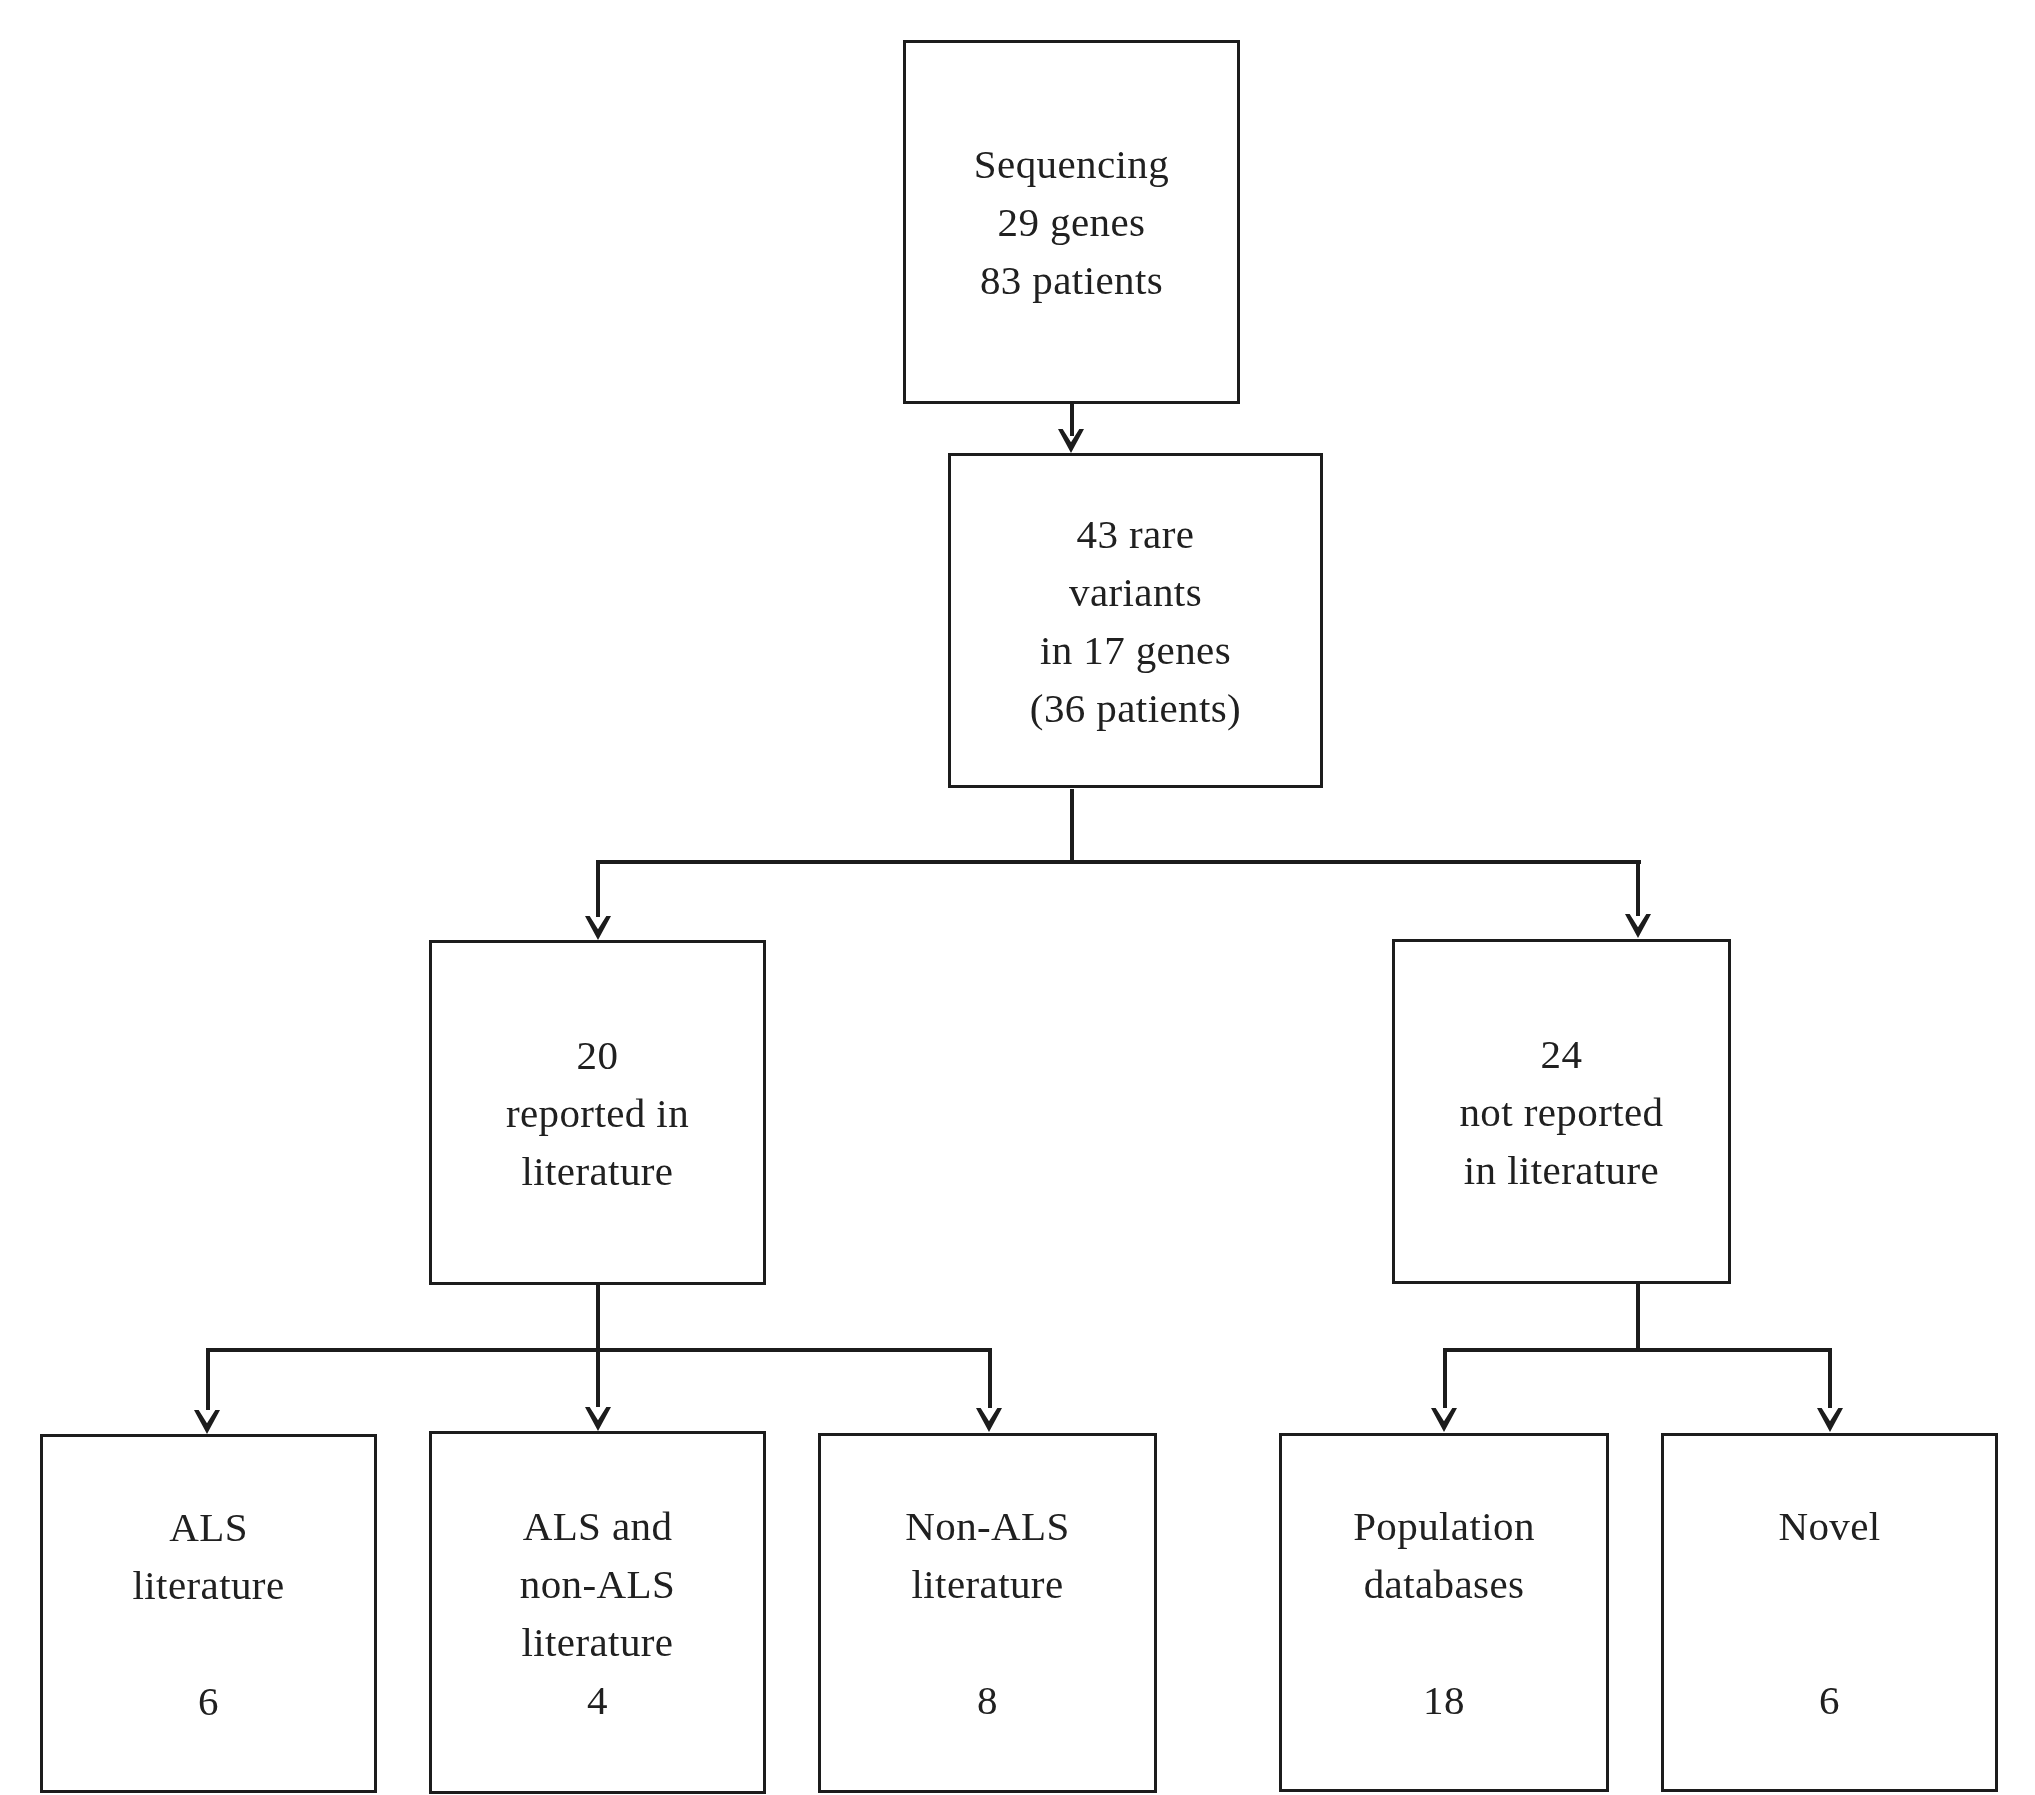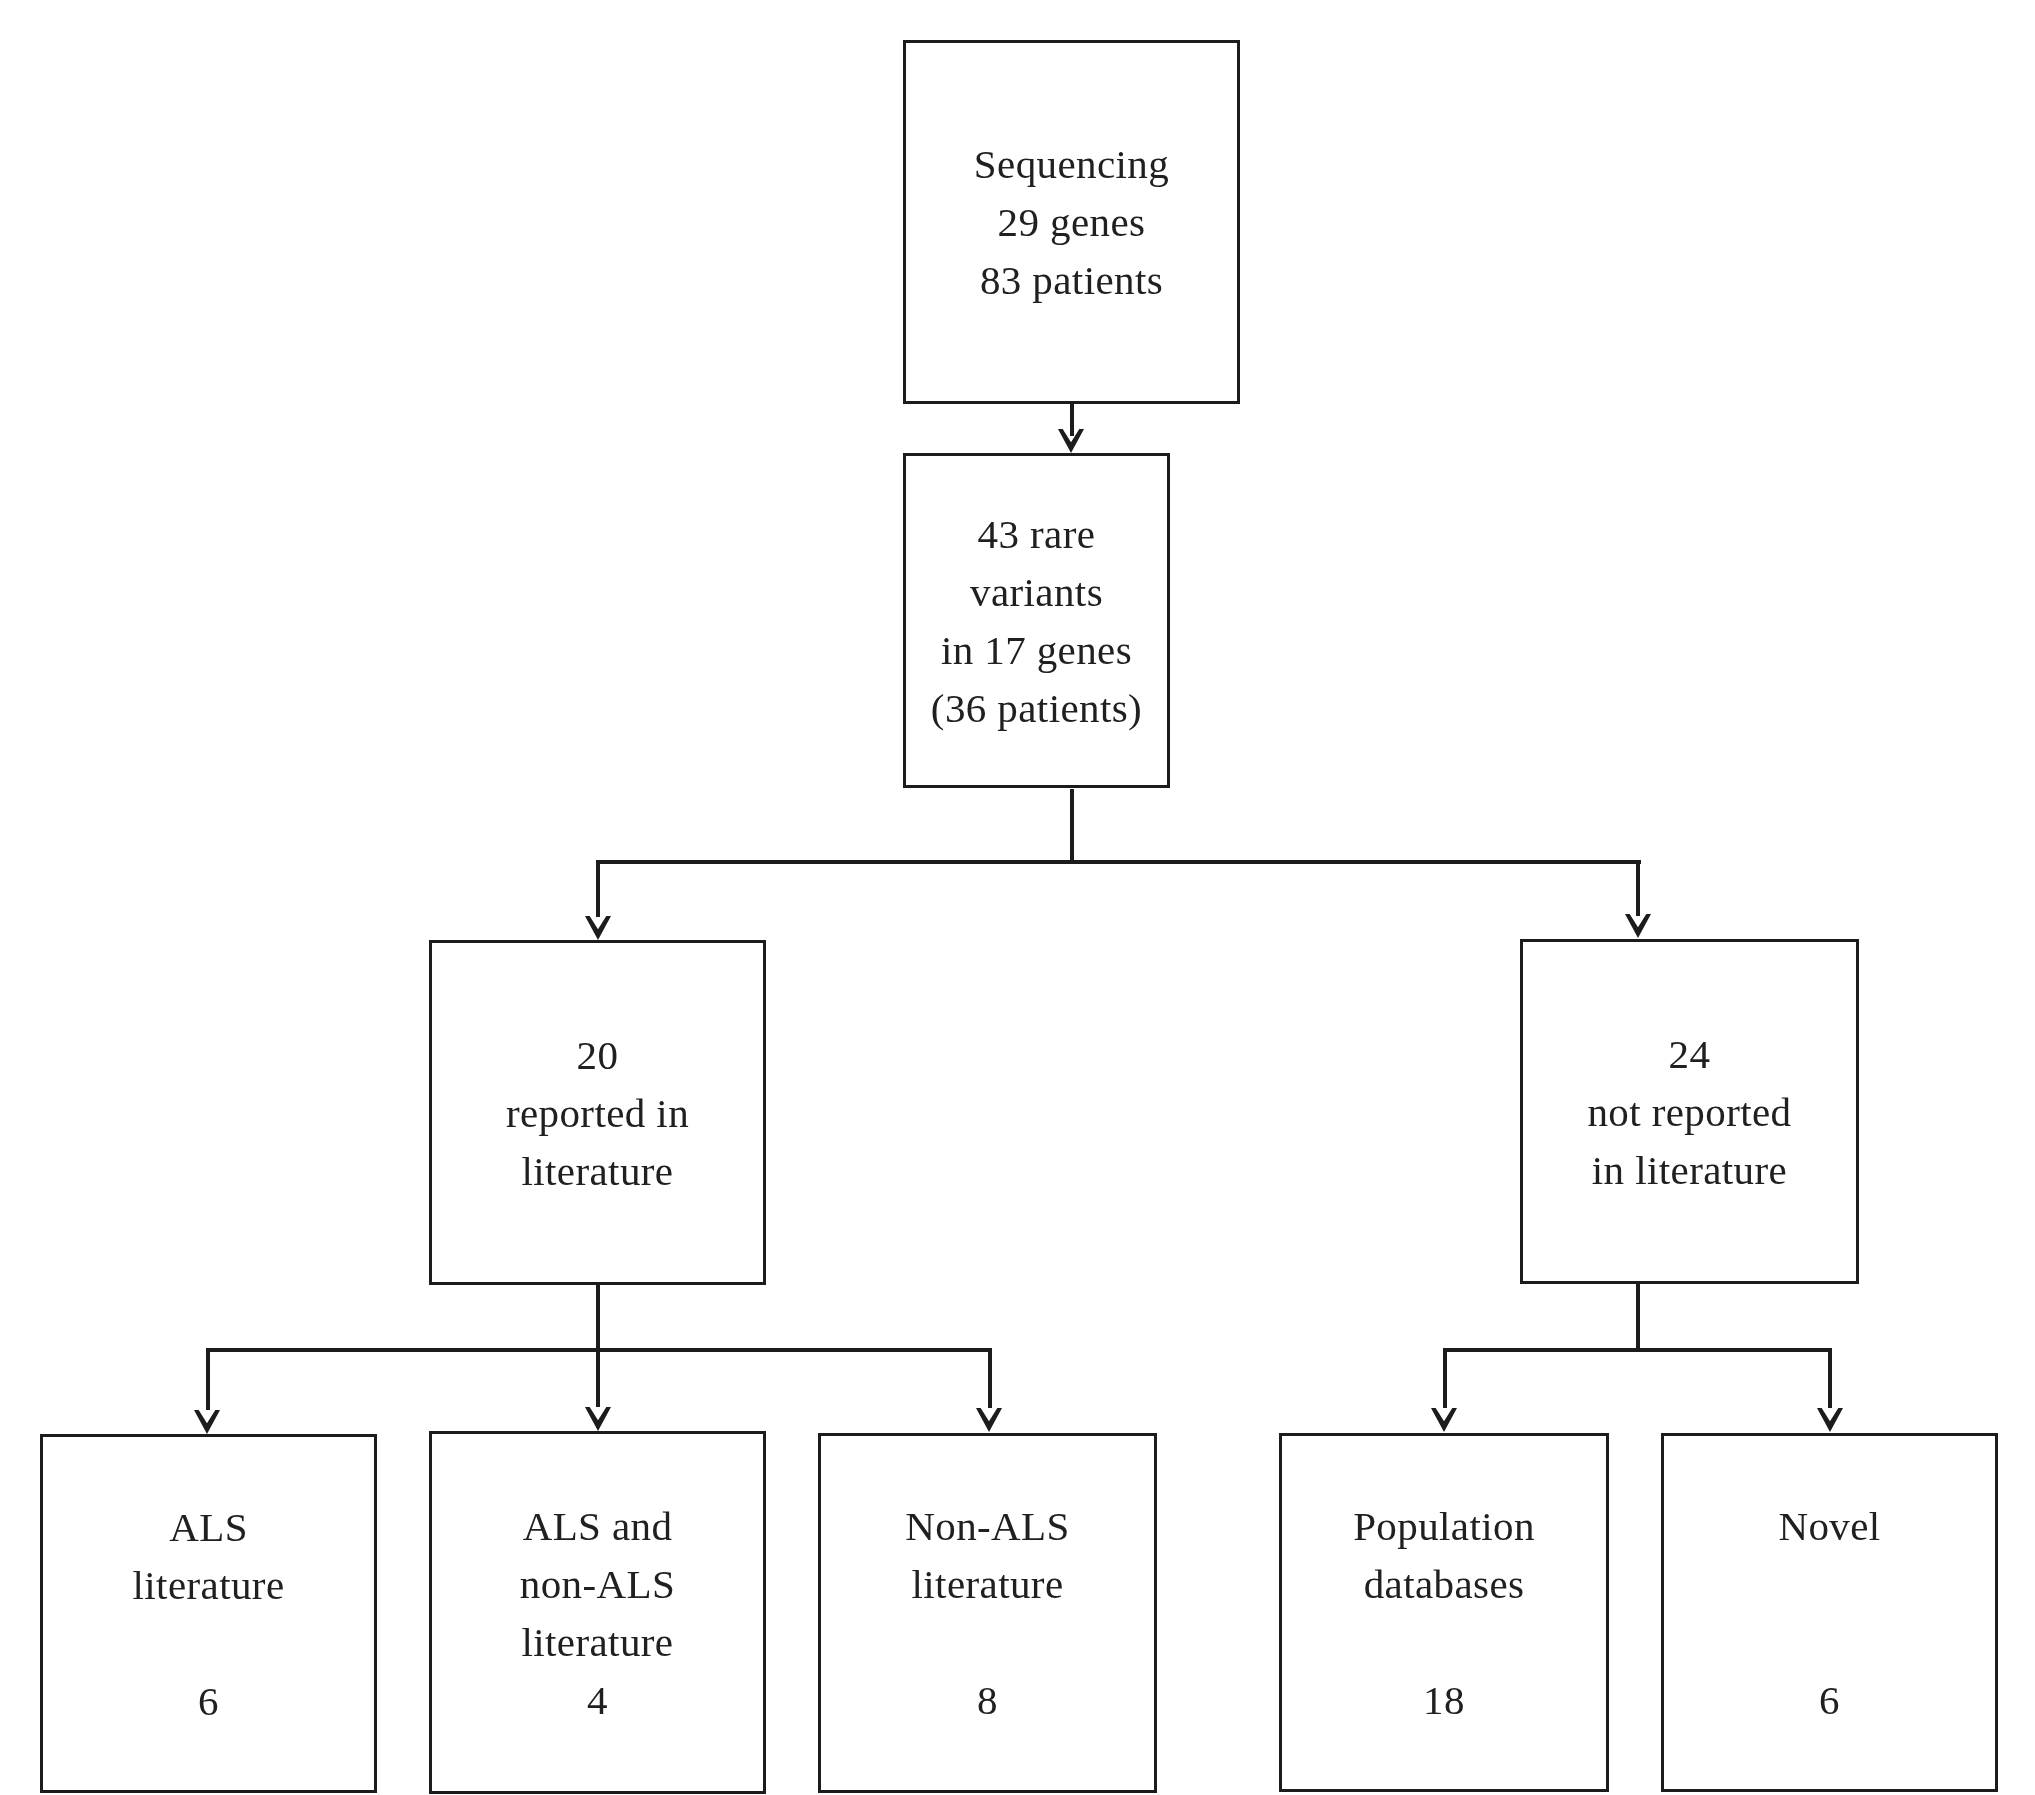--- a/index.html
+++ b/index.html
@@ -62,40 +62,40 @@
 
   <div class="box" style="left:903px; top:40px; width:337px; height:364px;">
     <div class="box-text">Sequencing
 29 genes
 83 patients</div>
   </div>
 
   <div class="vline" style="left:1070px; top:404px; height:32px;"></div>
   <div class="arrow" style="left:1058px; top:429px;"></div>
 
-  <div class="box" style="left:903px; top:453px; width:267px; height:335px;">
+  <div class="box" style="left:948px; top:453px; width:375px; height:335px;">
     <div class="box-text">43 rare
 variants
 in 17 genes
 (36 patients)</div>
   </div>
 
   <div class="vline" style="left:1070px; top:789px; height:75px;"></div>
   <div class="hline" style="left:596px; top:860px; width:1045px;"></div>
   <div class="vline" style="left:596px; top:860px; height:57px;"></div>
   <div class="arrow" style="left:585px; top:916px;"></div>
   <div class="vline" style="left:1636px; top:860px; height:56px;"></div>
   <div class="arrow" style="left:1625px; top:914px;"></div>
 
   <div class="box" style="left:429px; top:940px; width:337px; height:345px;">
     <div class="box-text">20
 reported in
 literature</div>
   </div>
-  <div class="box" style="left:1520px; top:939px; width:339px; height:345px;">
+  <div class="box" style="left:1392px; top:939px; width:339px; height:345px;">
     <div class="box-text">24
 not reported
 in literature</div>
   </div>
 
   <div class="vline" style="left:596px; top:1285px; height:65px;"></div>
   <div class="hline" style="left:206px; top:1348px; width:786px;"></div>
   <div class="vline" style="left:206px; top:1348px; height:62px;"></div>
   <div class="arrow" style="left:194px; top:1410px;"></div>
   <div class="vline" style="left:596px; top:1348px; height:59px;"></div>

